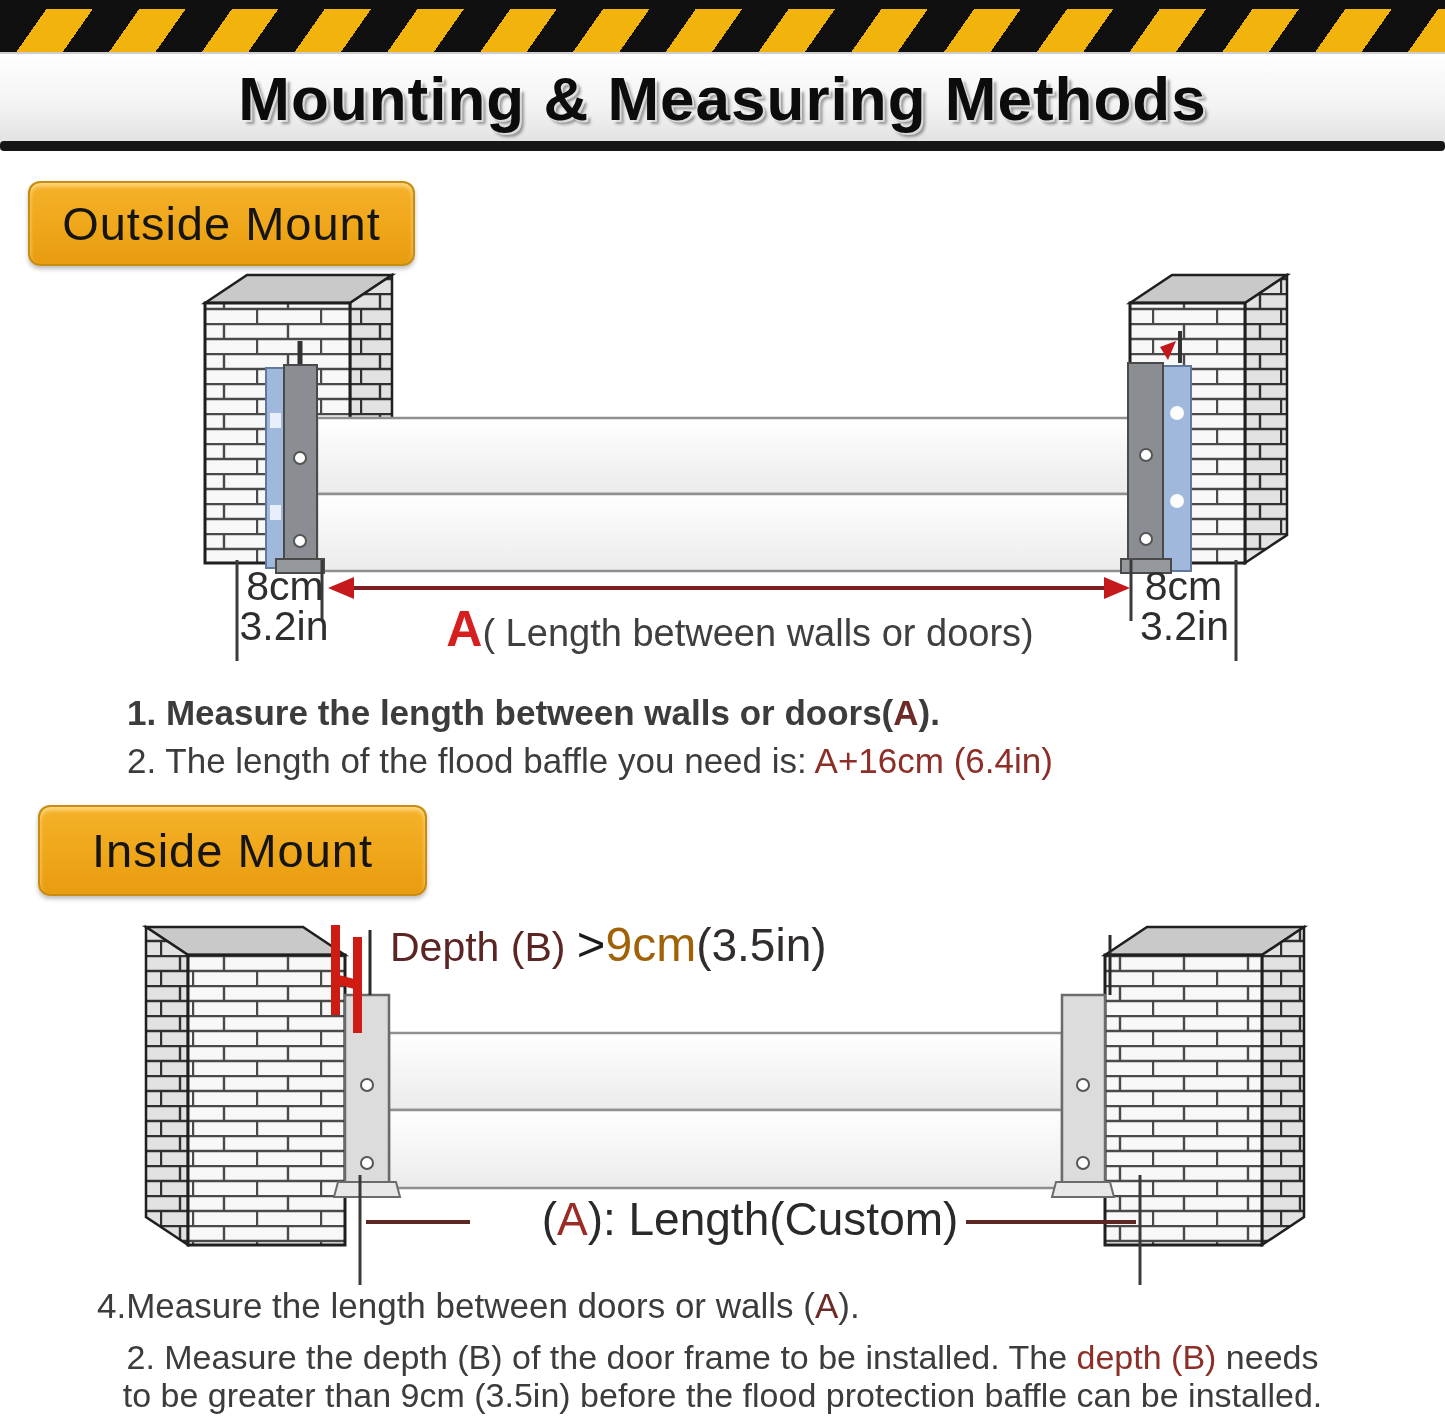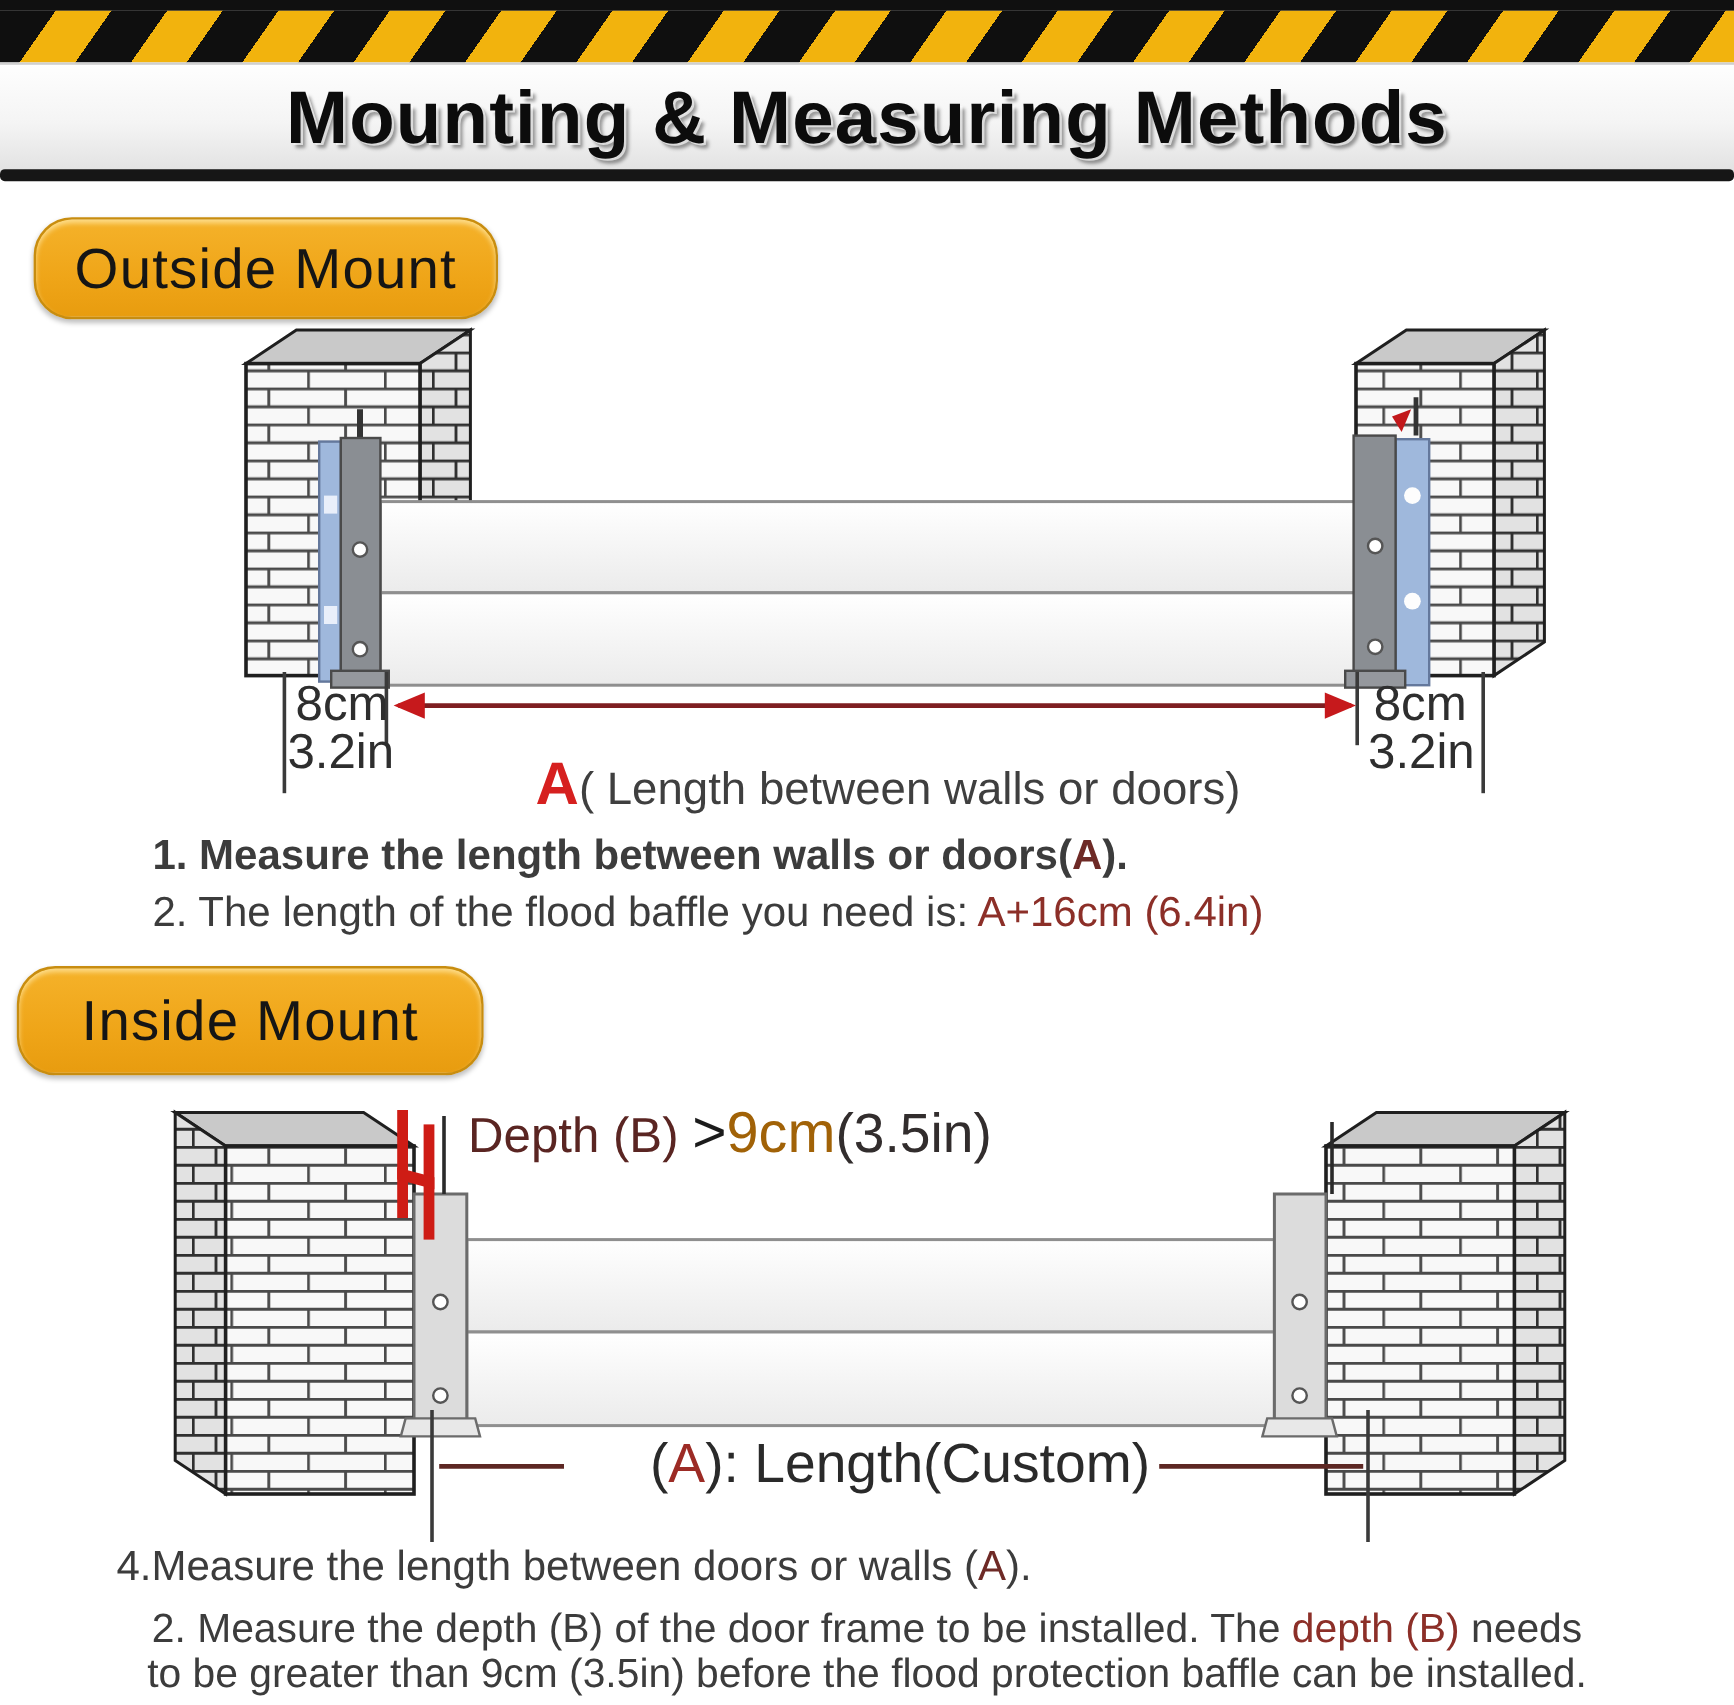--- a/index.html
+++ b/index.html
@@ -22,36 +22,36 @@
   .page-title{
     font-size:62px;font-weight:bold;color:#0c0c0c;letter-spacing:1px;
     text-shadow:2px 2px 0 rgba(255,255,255,.65),4px 4px 3px rgba(0,0,0,.38);
     white-space:nowrap;
   }
   .black-rule{position:absolute;left:0;top:141px;width:1445px;height:10px;background:#161616;border-radius:4px;}
   
   .mount-badge{
     position:absolute;display:flex;align-items:center;justify-content:center;
     background:linear-gradient(180deg,#f5b22a 0%,#efa518 60%,#e89c0f 100%);
-    border:2px solid #c88d10;border-radius:32px;
+    border:2px solid #c88d10;border-radius:12px;
     box-shadow:inset 0 3px 4px rgba(255,230,160,.8),0 3px 4px rgba(0,0,0,.25);
     color:#151515;font-size:47px;letter-spacing:1px;white-space:nowrap;
   }
   .badge-outside{left:28px;top:181px;width:383px;height:81px;}
-  .badge-inside{left:14px;top:805px;width:385px;height:87px;}
+  .badge-inside{left:38px;top:805px;width:385px;height:87px;}
   
   .diagram-svg{position:absolute;left:0;}
   
   .dim-label{
     position:absolute;color:#2e2e2e;font-size:41px;line-height:1.0;
     white-space:nowrap;text-align:center;
   }
   .a-label{
     position:absolute;left:360px;top:600px;width:760px;text-align:center;
-    font-size:38px;color:#3f3f3f;white-space:nowrap;margin-top:24px;
+    font-size:38px;color:#3f3f3f;white-space:nowrap;
   }
   .a-letter{color:#d6201f;font-weight:bold;font-size:50px;}
   .depth-label{
     position:absolute;left:390px;top:916px;white-space:nowrap;
     font-size:41px;color:#5a2522;
   }
   .depth-gt{font-size:49px;color:#1b1b1b;}
   .depth-value{font-size:48px;color:#a16207;}
   .depth-unit{font-size:46px;color:#322d2d;}
   .len-label{

